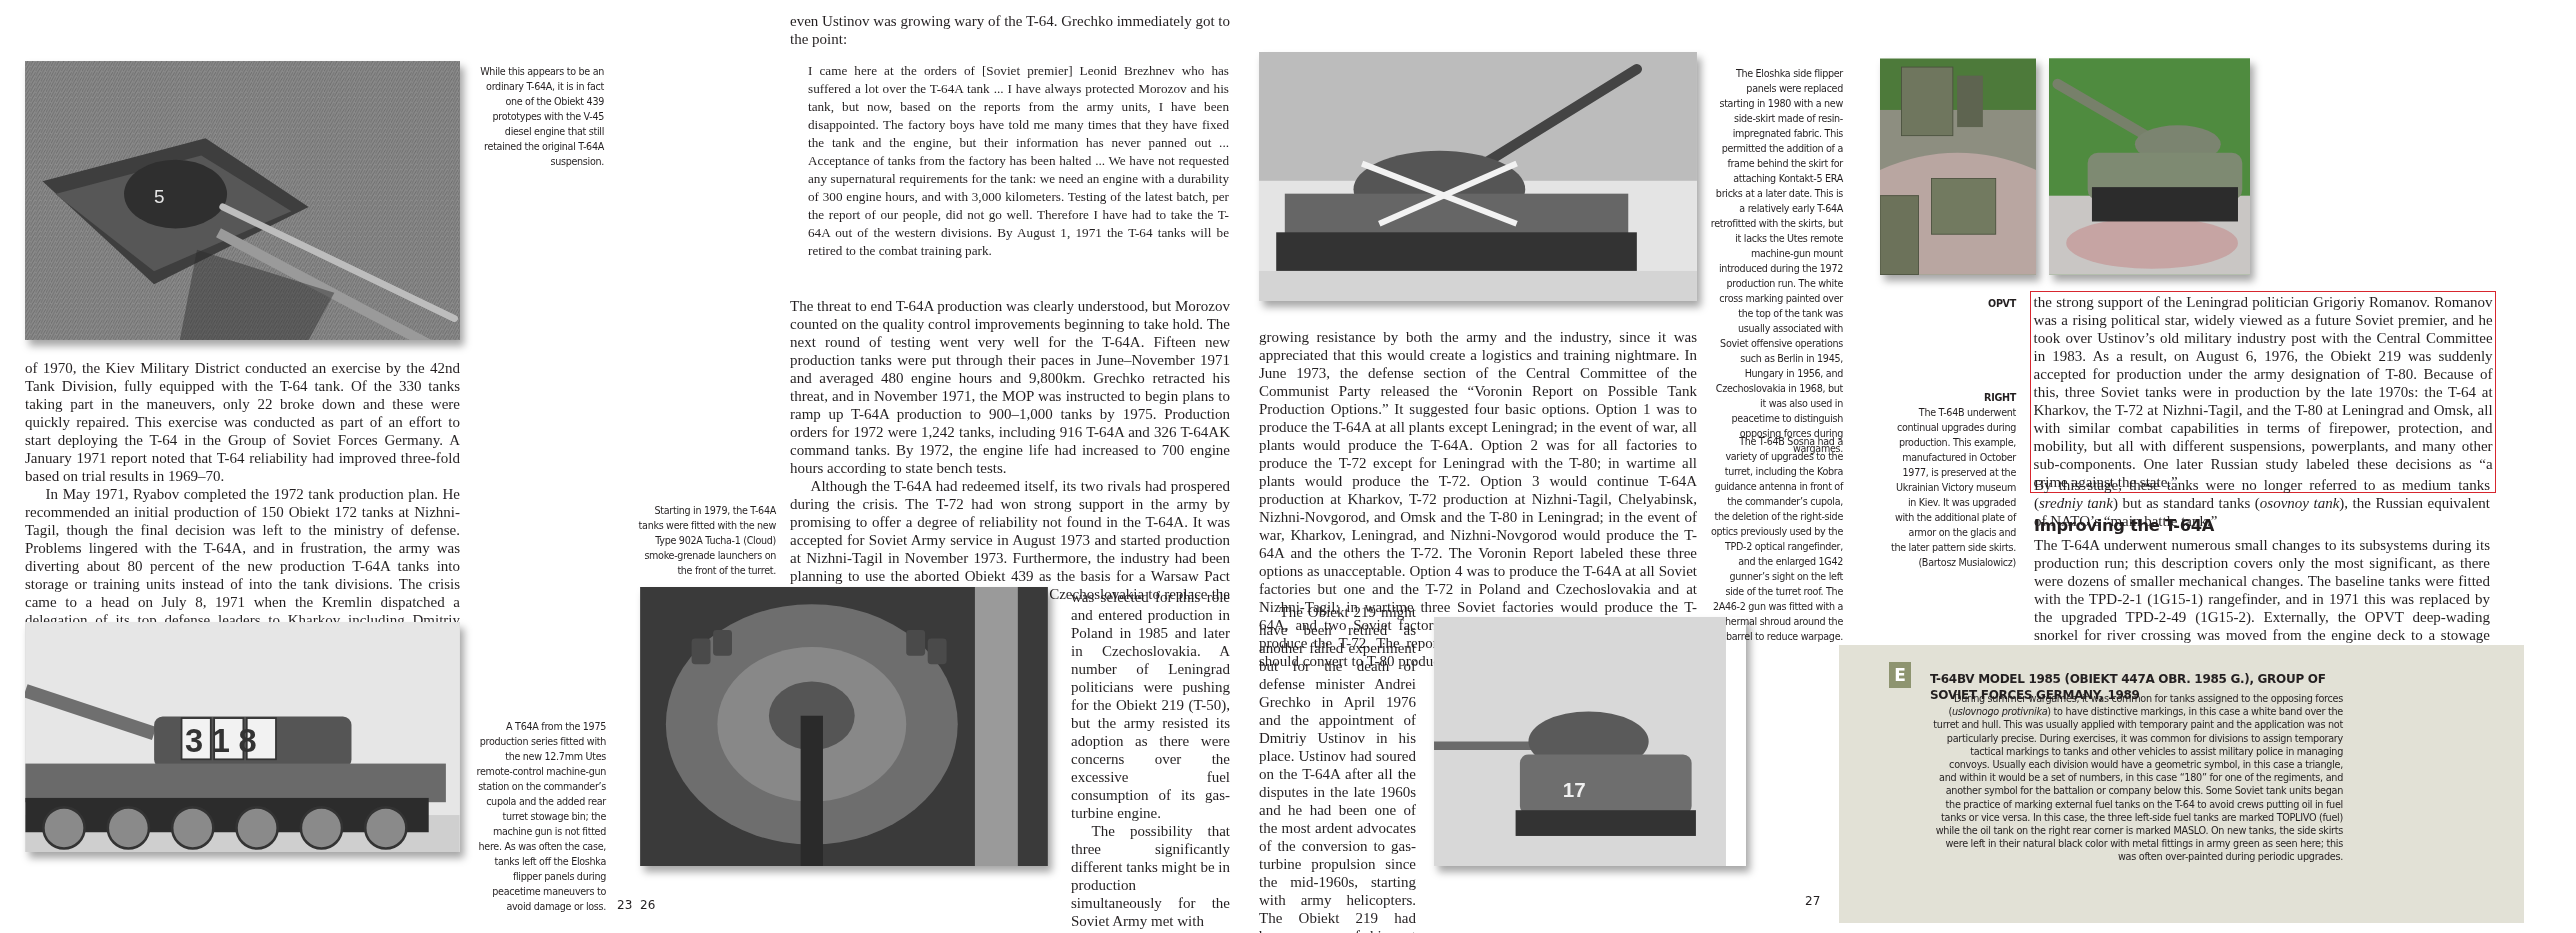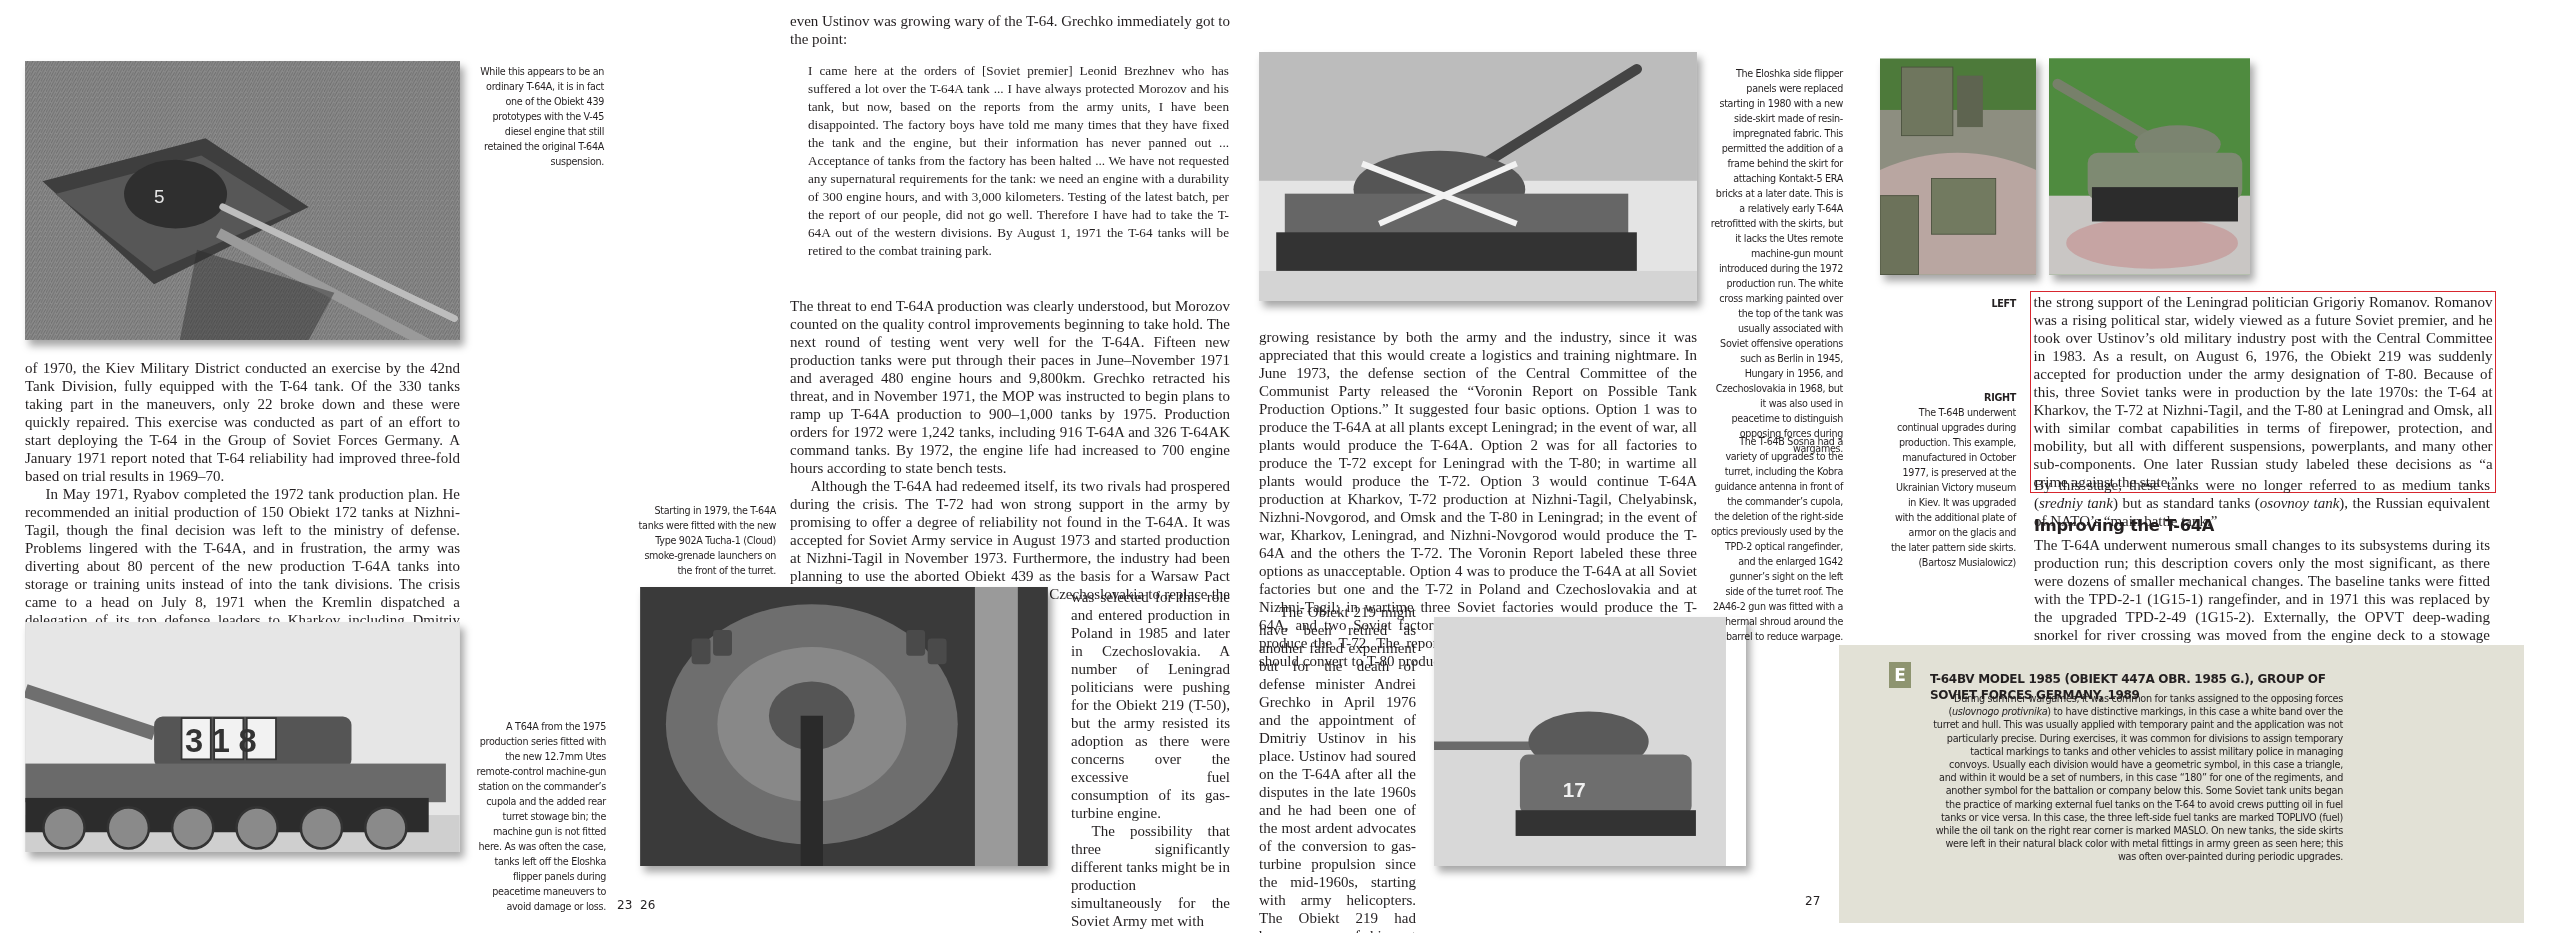--- a/index.html
+++ b/index.html
@@ -162,21 +162,21 @@
     <rect x="0" y="160" width="234" height="92" fill="#c9c6c4"></rect>
     <ellipse cx="120" cy="215" rx="100" ry="30" fill="#c49595" opacity="0.7"></ellipse>
     <line x1="10" y1="30" x2="130" y2="100" stroke="#77806a" stroke-width="12" stroke-linecap="round"></line>
     <ellipse cx="150" cy="100" rx="50" ry="22" fill="#7b8470"></ellipse>
     <rect x="45" y="110" width="180" height="55" rx="12" fill="#7e8a72"></rect>
     <rect x="50" y="150" width="170" height="40" fill="#2c2c2c"></rect>
   </svg>
 </div>
 
 <div class="abs caption" style="left:1891px;top:296px;width:125px;">
-  <b>LEFT</b>
+  <b>OPVT</b>
 </div>
 <div class="abs caption" style="left:1891px;top:390px;width:125px;">
   <b>RIGHT</b>
   <span>The T-64B underwent continual upgrades during production. This example, manufactured in October 1977, is preserved at the Ukrainian Victory museum in Kiev. It was upgraded with the additional plate of armor on the glacis and the later pattern side skirts. (Bartosz Musialowicz)</span>
 </div>
 
 <div class="abs body-text highlight" style="left:2030px;top:291px;width:459px;padding:0.9px 2.6px;">the strong support of the Leningrad politician Grigoriy Romanov. Romanov was a rising political star, widely viewed as a future Soviet premier, and he took over Ustinov’s old military industry post with the Central Committee in 1983. As a result, on August 6, 1976, the Obiekt 219 was suddenly accepted for production under the army designation of T-80. Because of this, three Soviet tanks were in production by the late 1970s: the T-64 at Kharkov, the T-72 at Nizhni-Tagil, and the T-80 at Leningrad and Omsk, all with similar combat capabilities in terms of firepower, protection, and mobility, but all with different suspensions, powerplants, and many other sub-components. One later Russian study labeled these decisions as “a crime against the state.”</div>
 
 <div class="abs body-text" style="left:2034px;top:476px;width:456px;">
   <p><span>By this stage, these tanks were no longer referred to as medium tanks (</span><i>sredniy tank</i><span>) but as standard tanks (</span><i>osovnoy tank</i><span>), the Russian equivalent of NATO’s “main battle tank.”</span></p>

